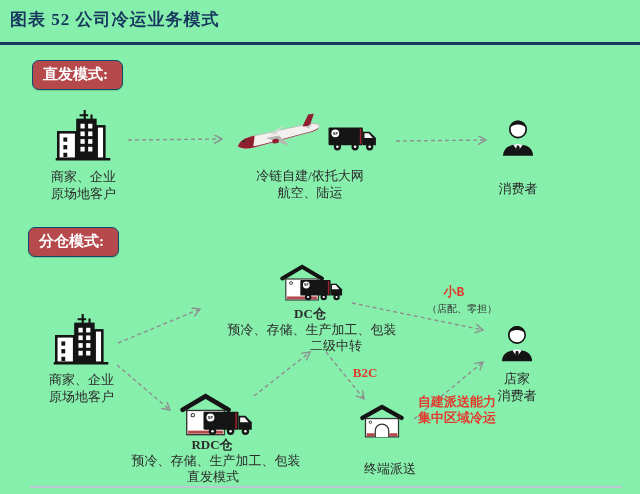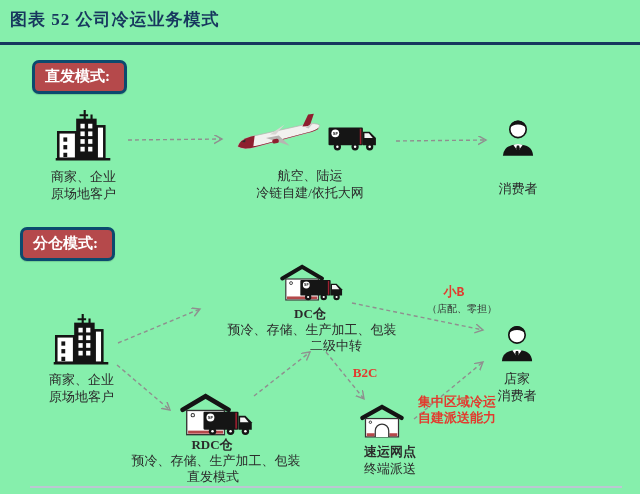--- a/index.html
+++ b/index.html
@@ -13,21 +13,21 @@
     font-size:17px;font-weight:bold;color:#17375e;letter-spacing:1px;
   }
   .title-rule{position:absolute;left:0;top:42px;width:640px;height:3px;background:#17375e;}
   .bottom-rule{position:absolute;left:30px;top:486px;width:592px;height:2px;background:#bcc7d2;}
 
   .badge{
     position:absolute;
     background:#b5494b;color:#fff;
     font-size:15px;font-weight:bold;
     padding:4px 14px 5px 10px;border-radius:7px;
-    border:3px solid #0c4a6e;
+    border:1px solid #0c4a6e;
     box-shadow:0 1px 1px rgba(0,0,0,.15);
   }
 
   .lbl{position:absolute;text-align:center;color:#2b2b2b;font-size:13px;line-height:17px;}
   .lbl-bold{font-weight:bold;}
   .red{color:#e23b2e;font-weight:bold;}
   .sub{font-size:10px;color:#333;}
 
   .icon{position:absolute;}
   .plane-wrap{position:absolute;transform:rotate(-8deg);}
@@ -147,30 +147,30 @@
 
   <div class="plane-wrap" style="left:234px;top:116px;width:90px;height:42px;">
     <svg width="90" height="42" viewBox="0 0 124 56">
         <use href="#sym-plane"></use>
       </svg>
   </div>
   <svg class="icon" style="left:328px;top:124px;" width="50" height="28">
       <use href="#sym-truck"></use>
     </svg>
   <div class="lbl" style="left:225px;top:167px;width:170px;">
+    <div>冷链自建/依托大网</div>
     <div>航空、陆运</div>
-    <div>冷链自建/依托大网</div>
   </div>
 
   <svg class="icon" style="left:497px;top:110px;" width="42" height="56">
       <use href="#sym-person"></use>
     </svg>
   <div class="lbl" style="left:487px;top:180px;width:62px;">消费者</div>
 
-  <div class="badge" style="left:20px;top:227px;">分仓模式:</div>
+  <div class="badge" style="left:28px;top:227px;">分仓模式:</div>
 
   <svg class="icon" style="left:52px;top:310px;" width="58" height="56">
       <use href="#sym-building"></use>
     </svg>
   <div class="lbl" style="left:24px;top:371px;width:115px;">
     <div>商家、企业</div>
     <div>原场地客户</div>
   </div>
 
   <svg class="icon" style="left:280px;top:263px;" width="64" height="39">
@@ -196,22 +196,21 @@
   <svg class="icon" style="left:180px;top:392px;" width="74" height="45">
       <use href="#sym-house-truck"></use>
     </svg>
   <div class="lbl lbl-bold" style="left:172px;top:436px;width:80px;">RDC仓</div>
   <div class="lbl" style="left:112px;top:452px;width:208px;">预冷、存储、生产加工、包装</div>
   <div class="lbl" style="left:163px;top:468px;width:100px;">直发模式</div>
 
   <svg class="icon" style="left:360px;top:403px;" width="44" height="36">
       <use href="#sym-outlet"></use>
     </svg>
-  <div class="lbl lbl-bold" style="left:350px;top:443px;width:80px;">速运网点</div>
   <div class="lbl" style="left:353px;top:460px;width:74px;">终端派送</div>
 
   <div class="lbl red" style="left:413px;top:394px;width:88px;line-height:16px;">
+    <div>自建派送能力</div>
     <div>集中区域冷运</div>
-    <div>自建派送能力</div>
   </div>
 
   <div class="bottom-rule"></div>
 </div>
 
 </body></html>

